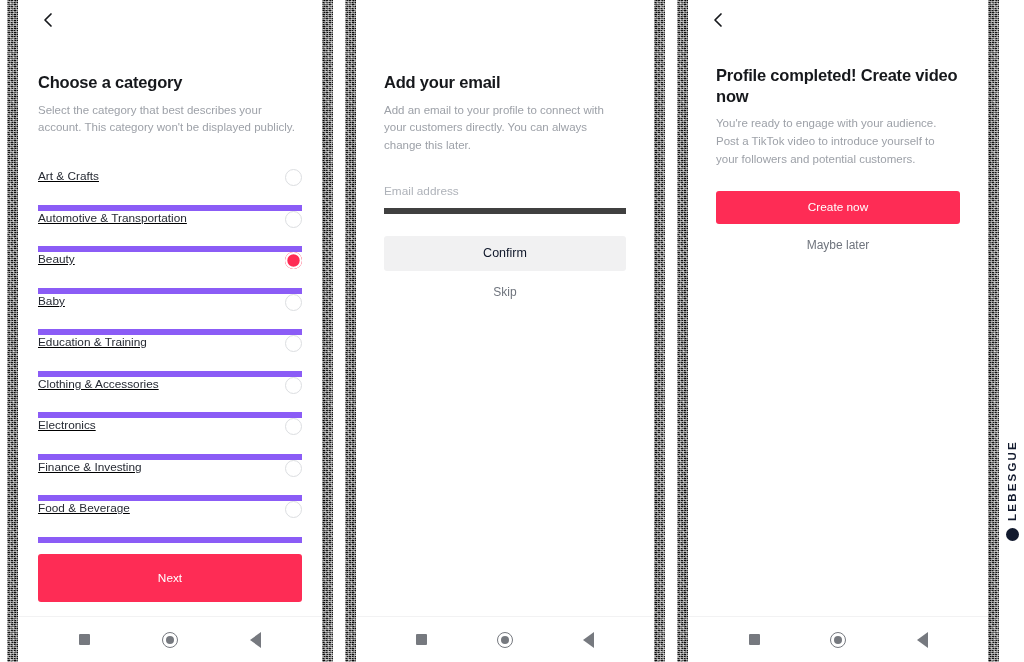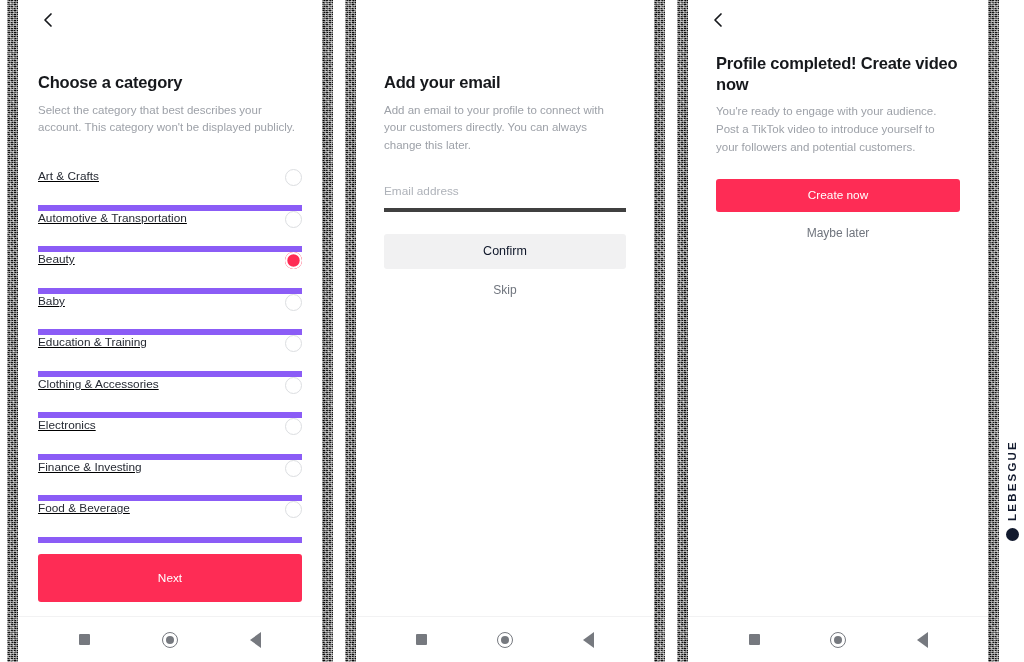--- a/index.html
+++ b/index.html
@@ -87,21 +87,21 @@
 
   .title {
     font-size: 16.5px;
     font-weight: bold;
     color: #16181c;
     letter-spacing: -.2px;
     line-height: 1.25;
   }
   .p1 .title { margin-top: 32px; }
   .p2 .title { margin-top: 32px; }
-  .p3 .title { margin-top: 13px; }
+  .p3 .title { margin-top: 25px; }
 
   .subtitle {
     margin-top: 9px;
     font-size: 11.5px;
     line-height: 1.55;
     color: #9da1a8;
   }
 
   
   .cat-list {
@@ -181,21 +181,21 @@
     left: 20px;
     right: 20px;
     bottom: 14px;
     background: #ffffff;
     padding-top: 6px;
   }
 
   
   .field {
     margin-top: 26px;
-    border-bottom: 4px solid #404040;
+    border-bottom: 6px solid #404040;
     padding-bottom: 9px;
   }
   .field-input {
     width: 100%;
     border: none;
     outline: none;
     font-family: inherit;
     font-size: 11.8px;
     color: #262a33;
     background: transparent;

